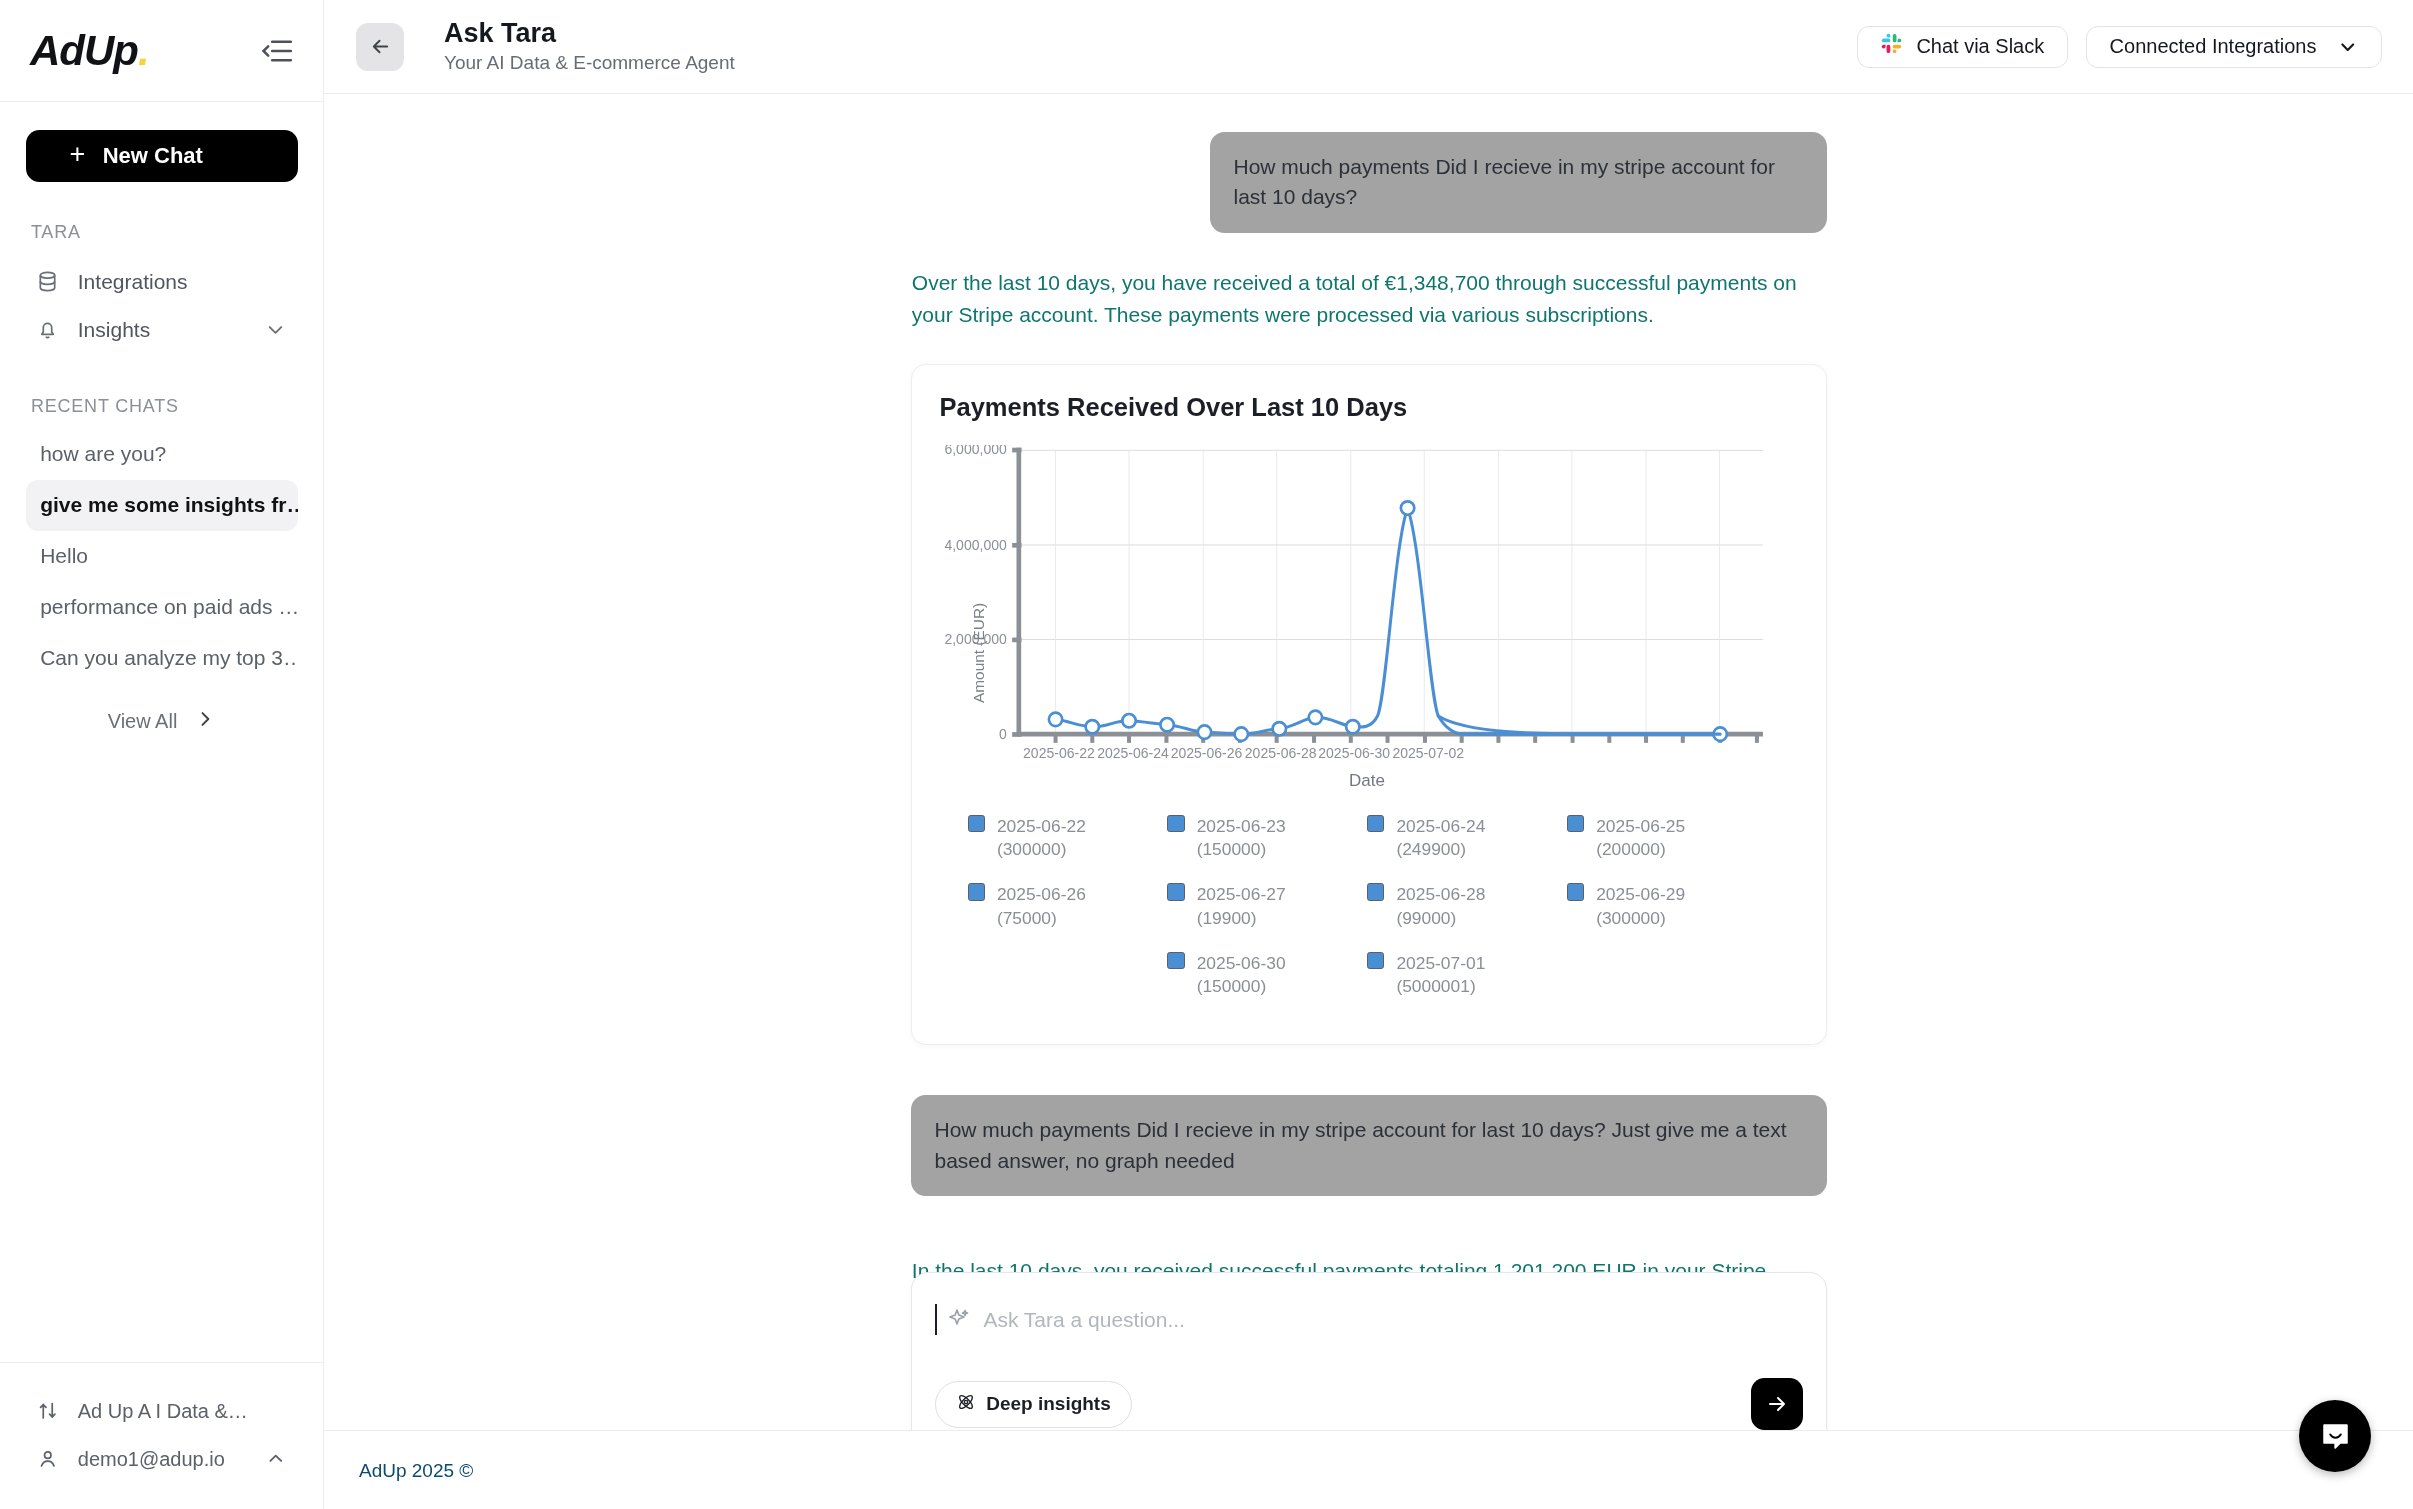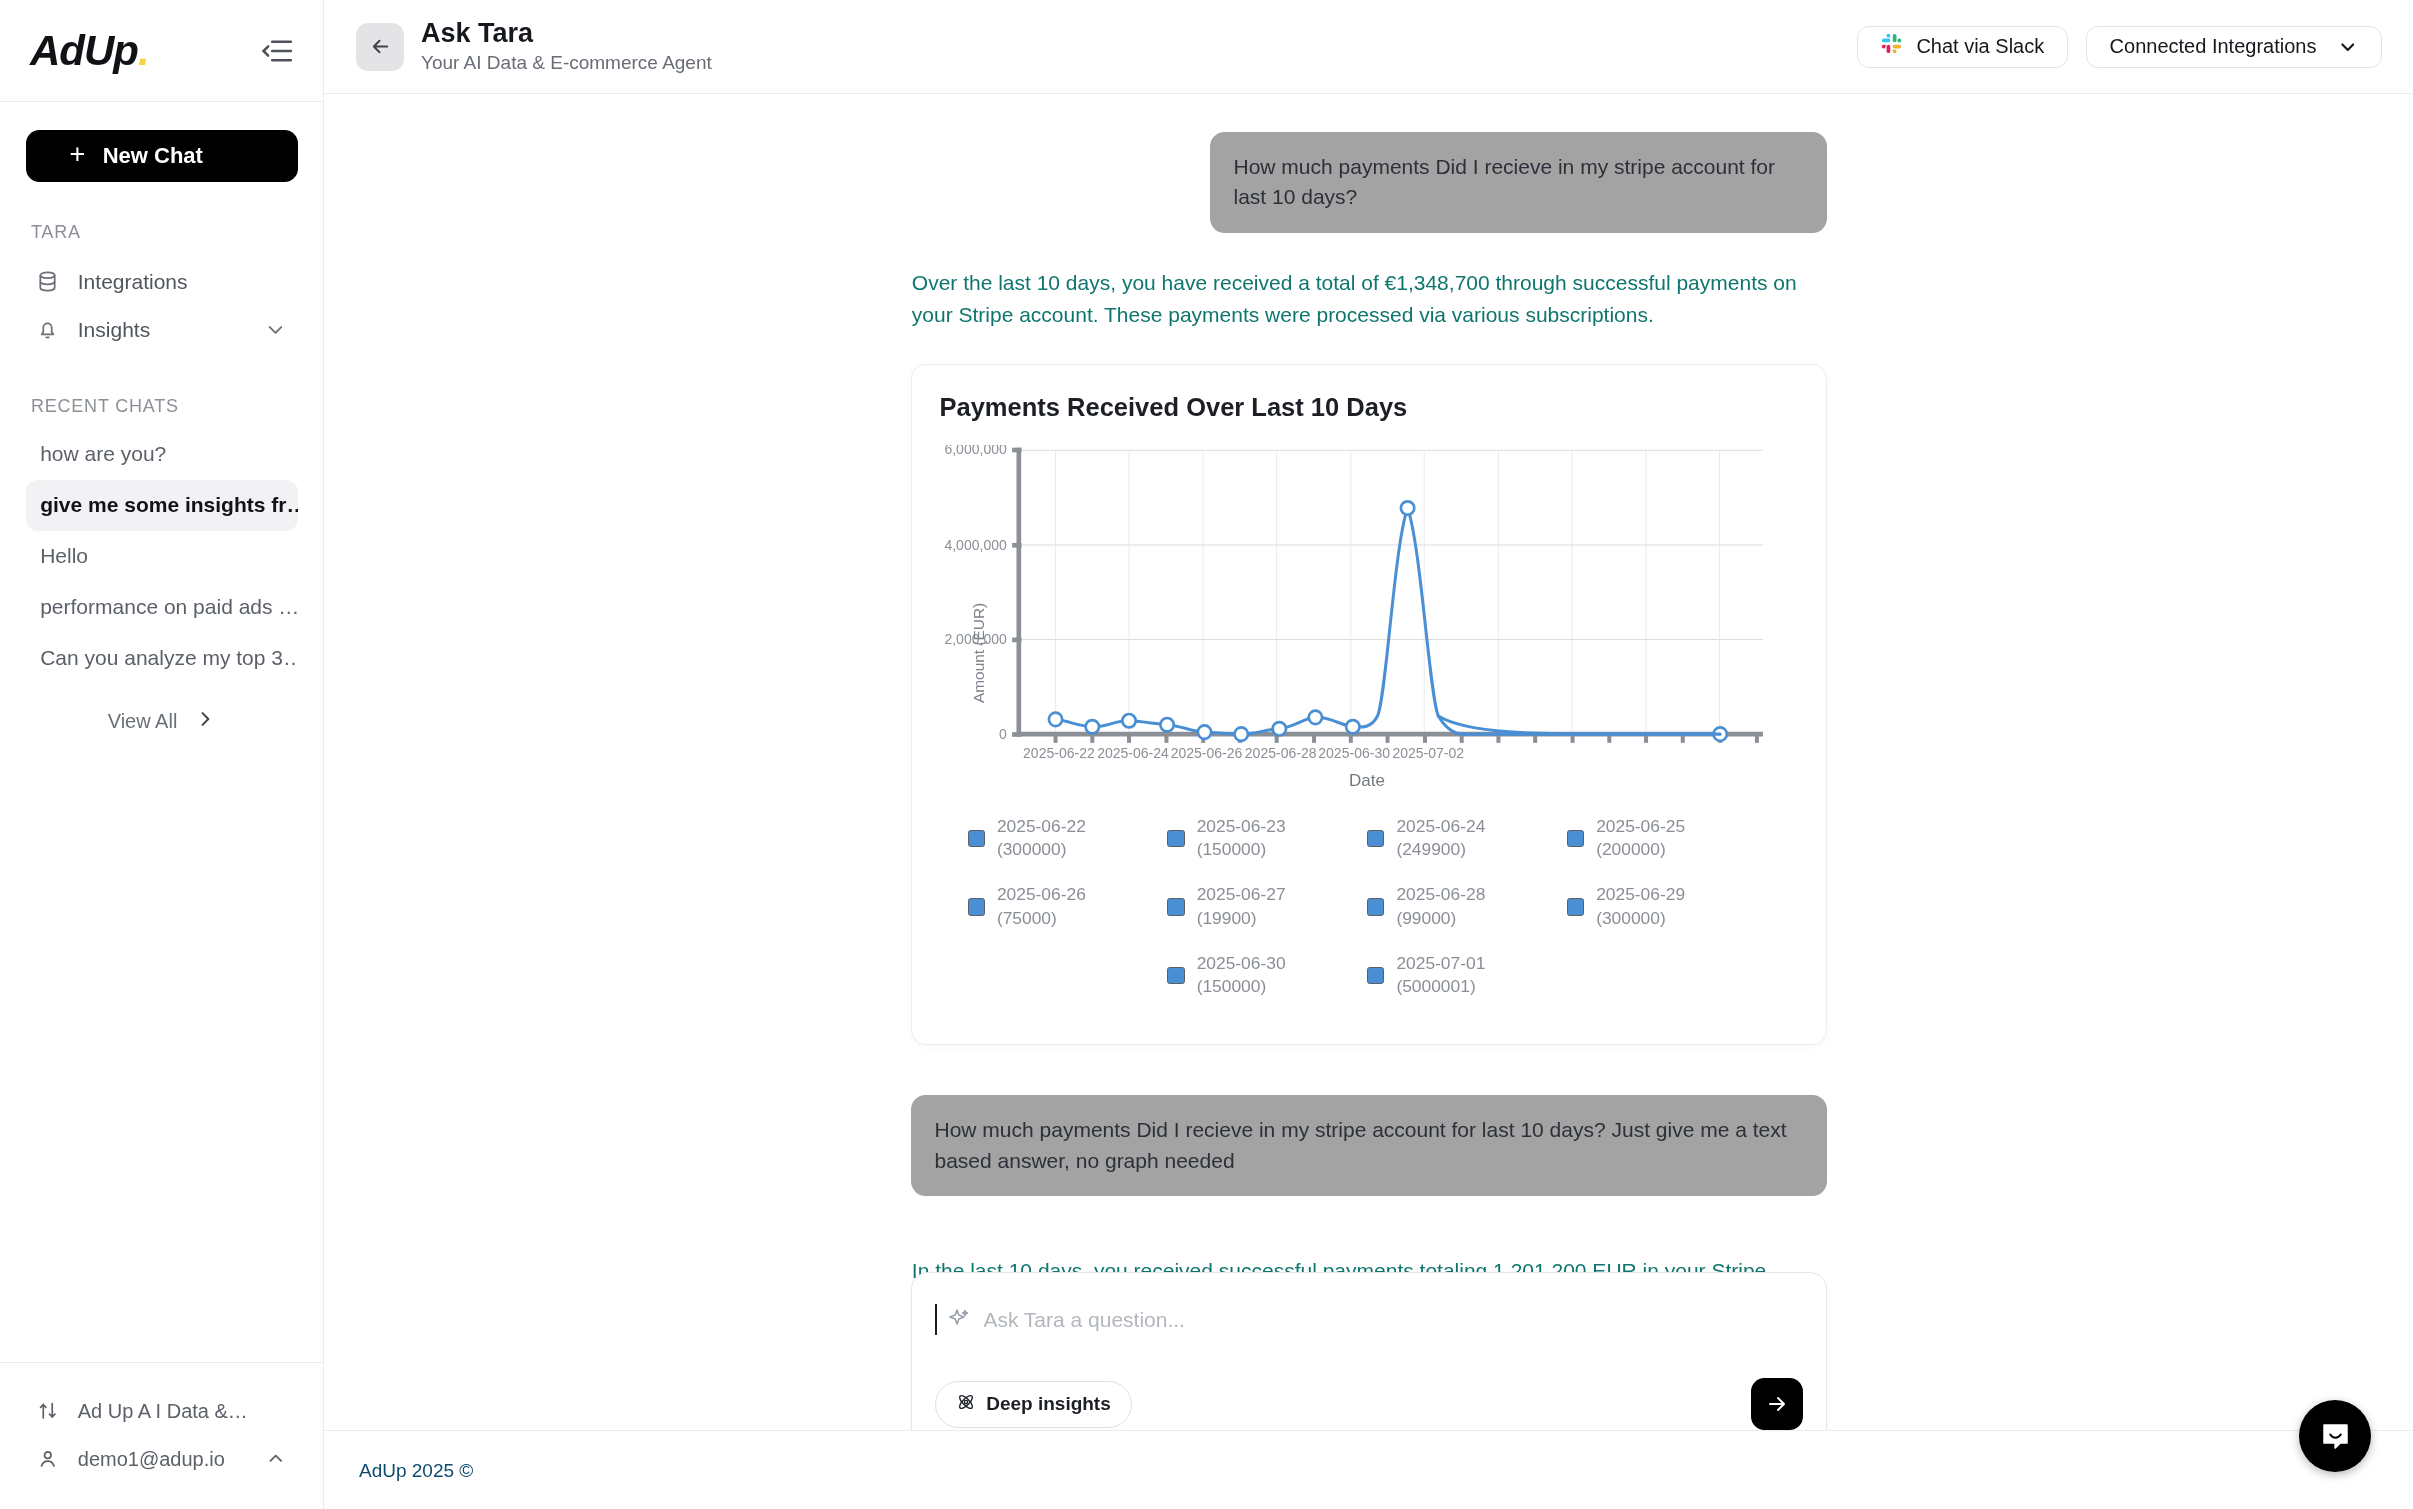--- a/index.html
+++ b/index.html
@@ -72,21 +72,21 @@
     font-size: 20px; color: #5b6069; height: 48px; padding: 0 9.4px;
     border-radius: 10.7px; cursor: pointer;
   }
   .sb-bottom-row .ico { width: 25.5px; height: 25.5px; flex:0 0 25.5px; display:flex; align-items:center; justify-content:center;}
   .sb-bottom-row .chev { margin-left: auto; width: 23px; height: 23px; }
 
   
   .main { flex: 1; display: flex; flex-direction: column; position: relative; background: #fff; }
   .topbar {
     height: 94px; border-bottom: 1.3px solid #ececef;
-    display: flex; align-items: center; padding: 0 31px 0 32px; gap: 17px;
+    display: flex; align-items: center; padding: 0 31px 0 32px; gap: 40px;
   }
   .back-btn {
     width: 48px; height: 48px; border-radius: 12px; background: #e4e4e7;
     display: flex; align-items: center; justify-content: center; cursor: pointer; border: none;
   }
   .title-block { display: flex; flex-direction: column; gap: 5.4px; }
   .page-title { font-size: 27px; font-weight: 700; color: #15181d; line-height: 1.05; }
   .page-sub { font-size: 19px; color: #676c75; }
   .top-actions { margin-left: auto; display: flex; gap: 17.4px; }
   .top-btn {
@@ -116,21 +116,21 @@
     border-radius: 14.7px; box-shadow: 0 1.3px 6.7px rgba(0,0,0,.035);
     padding: 28px 31px 24px 28px;
   }
   .chart-title { font-size: 25.5px; font-weight: 700; color: #1c1f26; margin-bottom: 23px; }
   .chart-wrap { position: relative; width: 100%; height: 322px; }
   .chart-svg { display: block; width: 100%; height: 322px; }
   .x-axis-label { text-align: center; font-size: 17px; color: #73777f; margin-top: 4px; }
 
   .legend { margin-top: 24px; padding: 0 28px; display: flex; flex-wrap: wrap; }
   .legend-item {
-    width: 25%; display: flex; align-items: center; gap: 12px;
+    width: 25%; display: flex; gap: 12px;
     margin-bottom: 21.5px; font-size: 17.4px; color: #8a8e96; line-height: 1.35;
   }
   .legend-swatch {
     width: 17.4px; height: 17.4px; background: #4a8fd4; border: 1.3px solid #5b5f66;
     border-radius: 2.7px; flex: 0 0 17.4px;
   }
   .legend-text { max-width: 141px; }
 
   
   .composer-wrap { width: 916px; margin: 42px auto 0 auto; }

